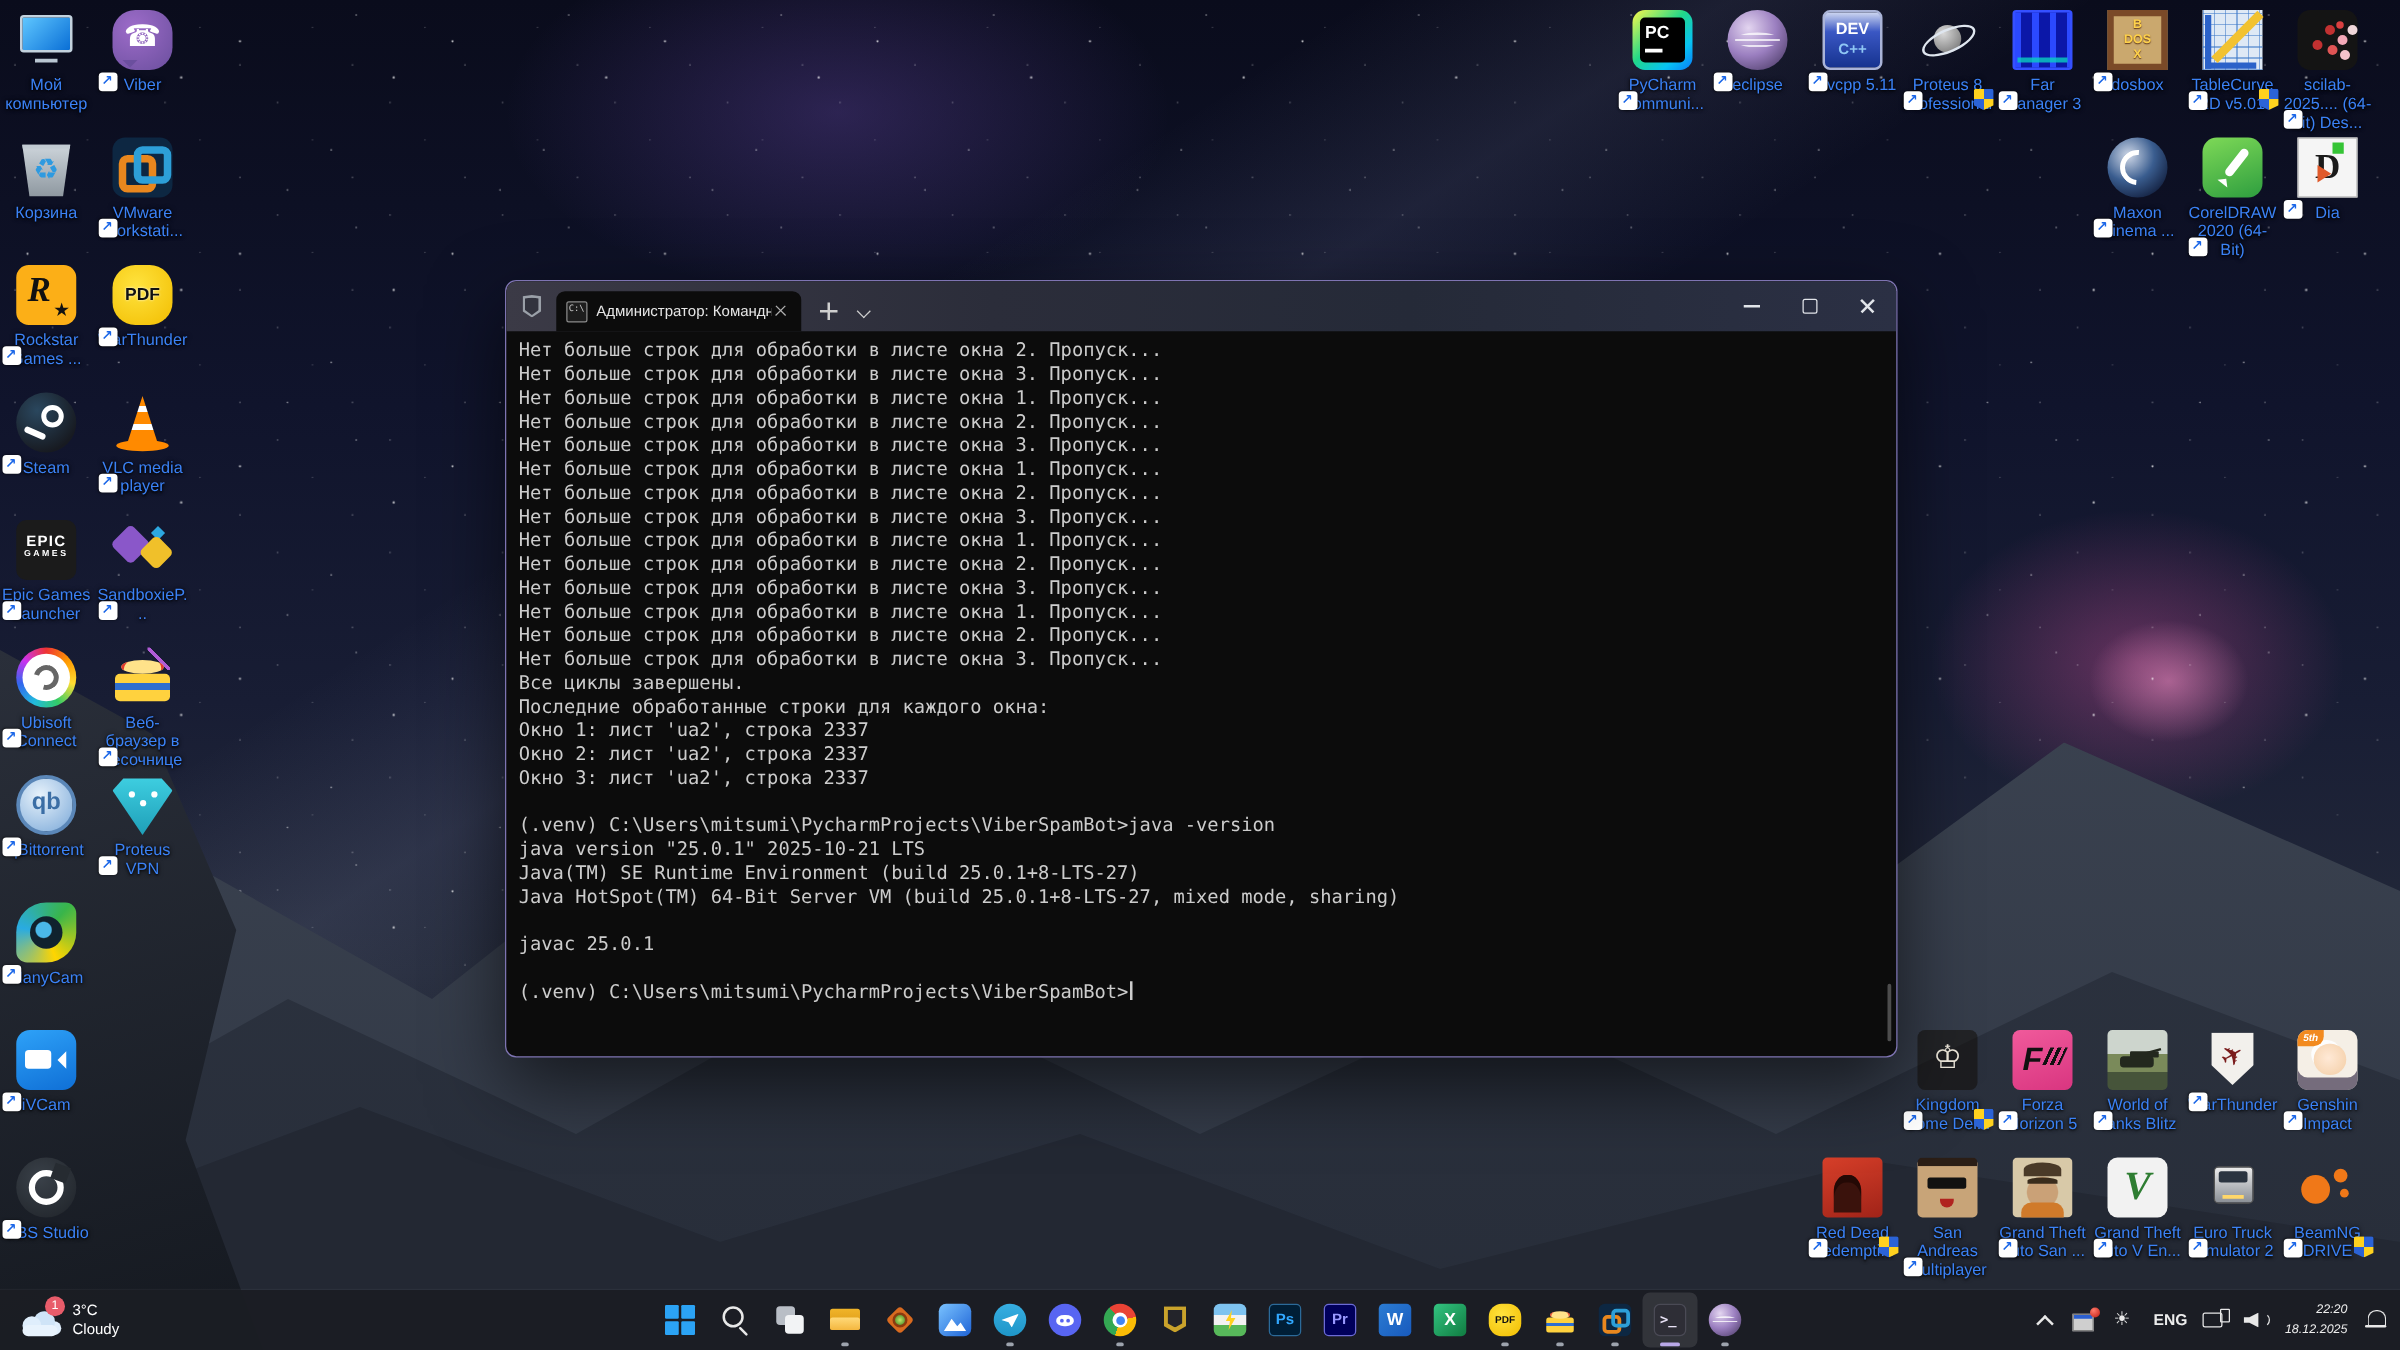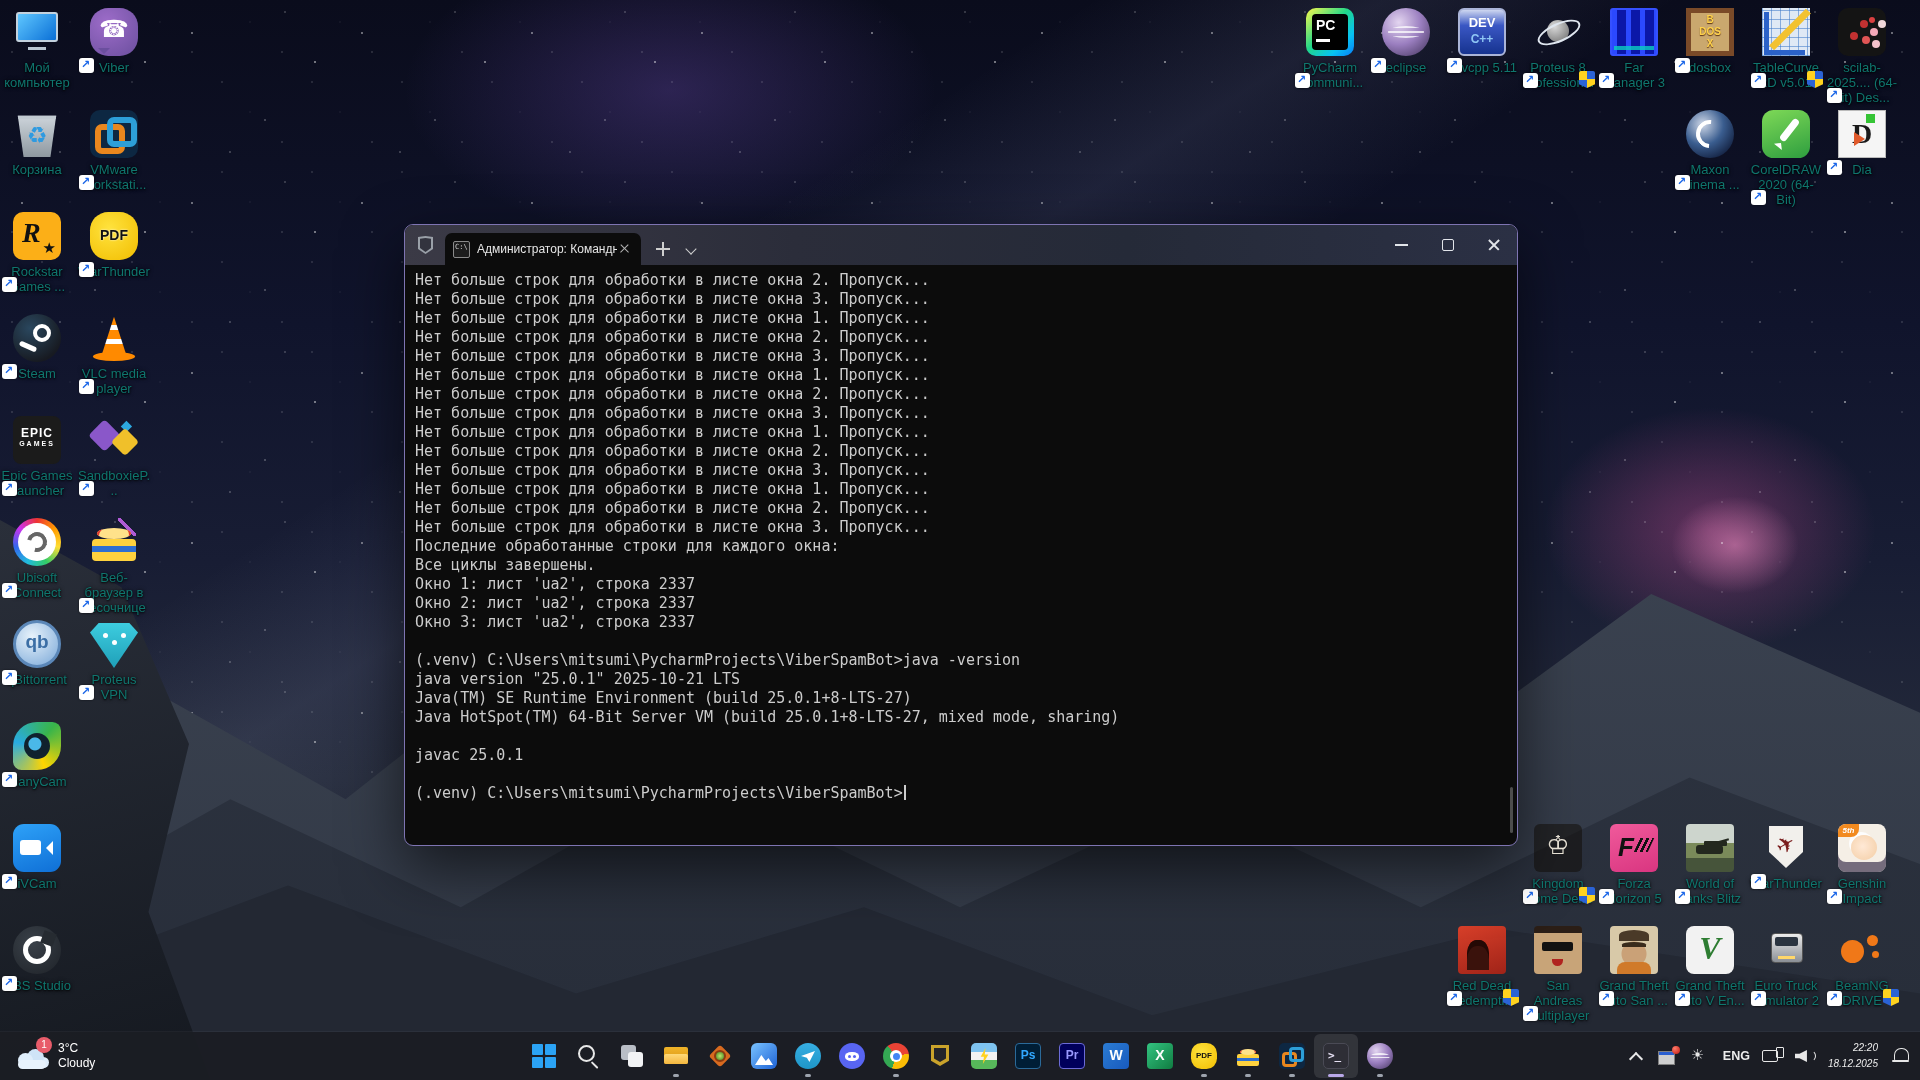--- a/index.html
+++ b/index.html
@@ -36,21 +36,21 @@
     clip-path:polygon(0 100%,0 86%,12% 74%,24% 84%,36% 72%,50% 84%,62% 74%,74% 84%,88% 72%,100% 80%,100% 100%);}
   .mtn3{background:#232833;
     clip-path:polygon(0 100%,0 92%,15% 82%,30% 92%,45% 84%,60% 94%,78% 86%,100% 92%,100% 100%);}
   .cliff{position:absolute;left:0;top:520px;width:270px;height:560px;
     background:linear-gradient(165deg,#2a2f3a,#14181f);
     clip-path:polygon(0 0,45% 12%,70% 40%,55% 70%,78% 100%,0 100%);}
   
   .dicon{position:absolute;width:74px;text-align:center;cursor:default;}
   .art{position:relative;width:48px;height:48px;margin:0 auto;}
   .art .x1{position:absolute;}
-  .lbl{margin-top:4px;font-size:13px;line-height:15px;color:#0f766e;
+  .lbl{margin-top:4px;font-size:13px;line-height:15px;color:#3b82f6;
        text-shadow:0 1px 2px rgba(0,0,0,.95),0 0 4px rgba(0,0,0,.8);word-wrap:break-word;}
   .sc{position:absolute;left:2px;bottom:2px;width:15px;height:15px;background:#fff;border-radius:3px;
       box-shadow:0 0 2px rgba(0,0,0,.6);}
   .sc::before{content:"\2197";position:absolute;left:2px;top:0px;font-size:11px;font-weight:bold;color:#1a66e8;}
   .uac{position:absolute;right:0px;bottom:2px;width:16px;height:17px;
       background:conic-gradient(#2b63d6 0 25%,#ffd21f 0 50%,#2b63d6 0 75%,#ffd21f 0);
       clip-path:polygon(50% 100%,0 78%,0 0,100% 0,100% 78%);border-radius:2px;box-shadow:0 0 2px rgba(0,0,0,.7);}
   
   .art-my-computer::before{content:"";position:absolute;left:3px;top:4px;width:38px;height:26px;border-radius:3px;
      background:linear-gradient(135deg,#5fc7ff,#0a6fd6);border:2px solid #c3d2de;}
@@ -678,22 +678,22 @@
         <div class="tline">Нет больше строк для обработки в листе окна 3. Пропуск...</div>
         <div class="tline">Нет больше строк для обработки в листе окна 1. Пропуск...</div>
         <div class="tline">Нет больше строк для обработки в листе окна 2. Пропуск...</div>
         <div class="tline">Нет больше строк для обработки в листе окна 3. Пропуск...</div>
         <div class="tline">Нет больше строк для обработки в листе окна 1. Пропуск...</div>
         <div class="tline">Нет больше строк для обработки в листе окна 2. Пропуск...</div>
         <div class="tline">Нет больше строк для обработки в листе окна 3. Пропуск...</div>
         <div class="tline">Нет больше строк для обработки в листе окна 1. Пропуск...</div>
         <div class="tline">Нет больше строк для обработки в листе окна 2. Пропуск...</div>
         <div class="tline">Нет больше строк для обработки в листе окна 3. Пропуск...</div>
+        <div class="tline">Все циклы завершены.</div>
         <div class="tline">Последние обработанные строки для каждого окна:</div>
-        <div class="tline">Все циклы завершены.</div>
         <div class="tline">Окно 1: лист 'ua2', строка 2337</div>
         <div class="tline">Окно 2: лист 'ua2', строка 2337</div>
         <div class="tline">Окно 3: лист 'ua2', строка 2337</div>
         <div class="tline">&nbsp;</div>
         <div class="tline">(.venv) C:\Users\mitsumi\PycharmProjects\ViberSpamBot&gt;java -version</div>
         <div class="tline">java version "25.0.1" 2025-10-21 LTS</div>
         <div class="tline">Java(TM) SE Runtime Environment (build 25.0.1+8-LTS-27)</div>
         <div class="tline">Java HotSpot(TM) 64-Bit Server VM (build 25.0.1+8-LTS-27, mixed mode, sharing)</div>
         <div class="tline">&nbsp;</div>
         <div class="tline">javac 25.0.1</div>

